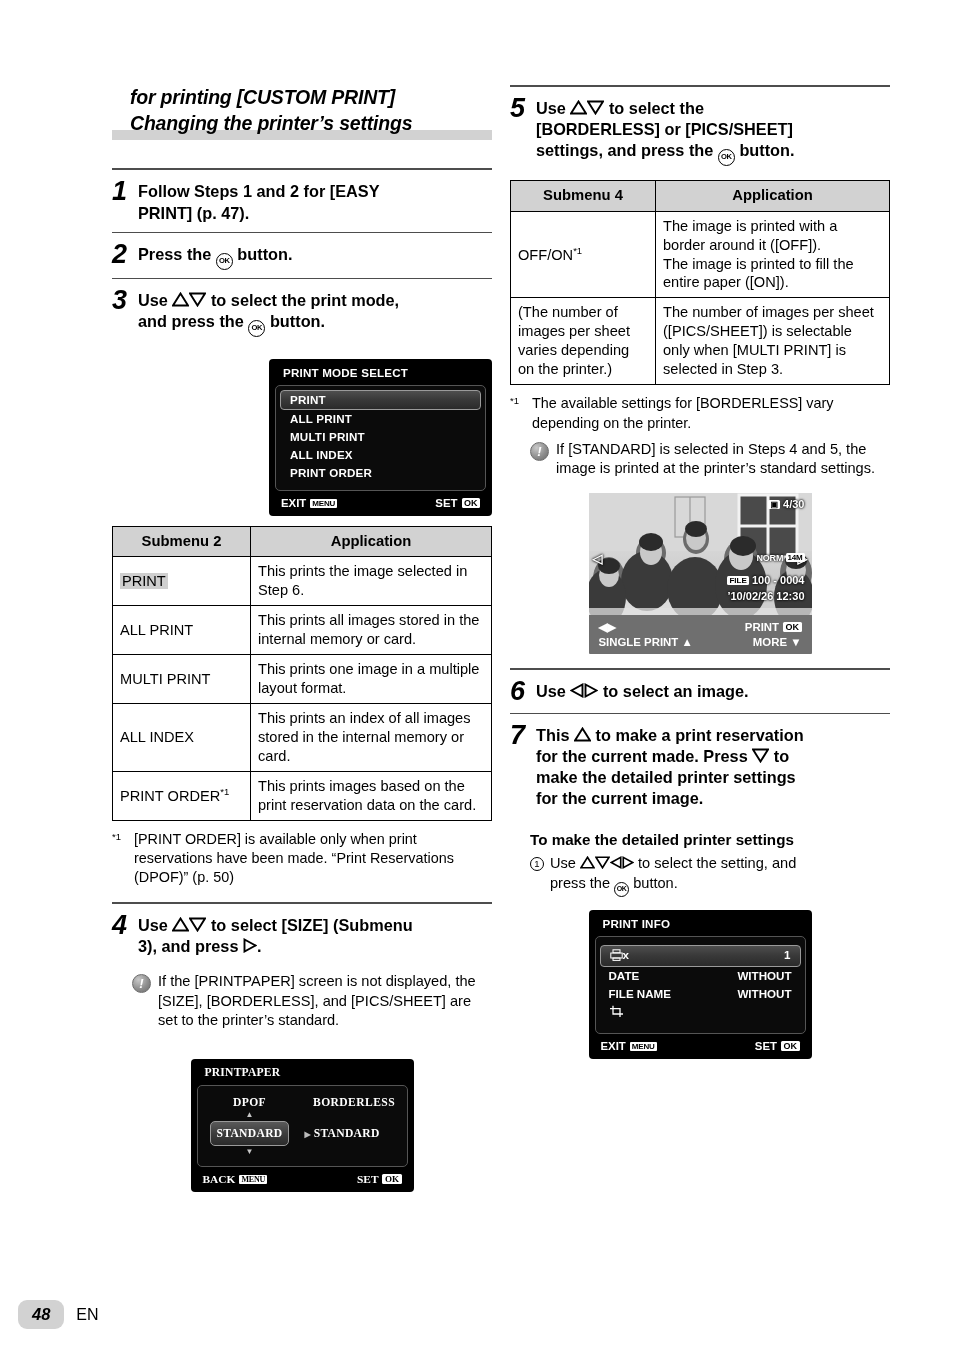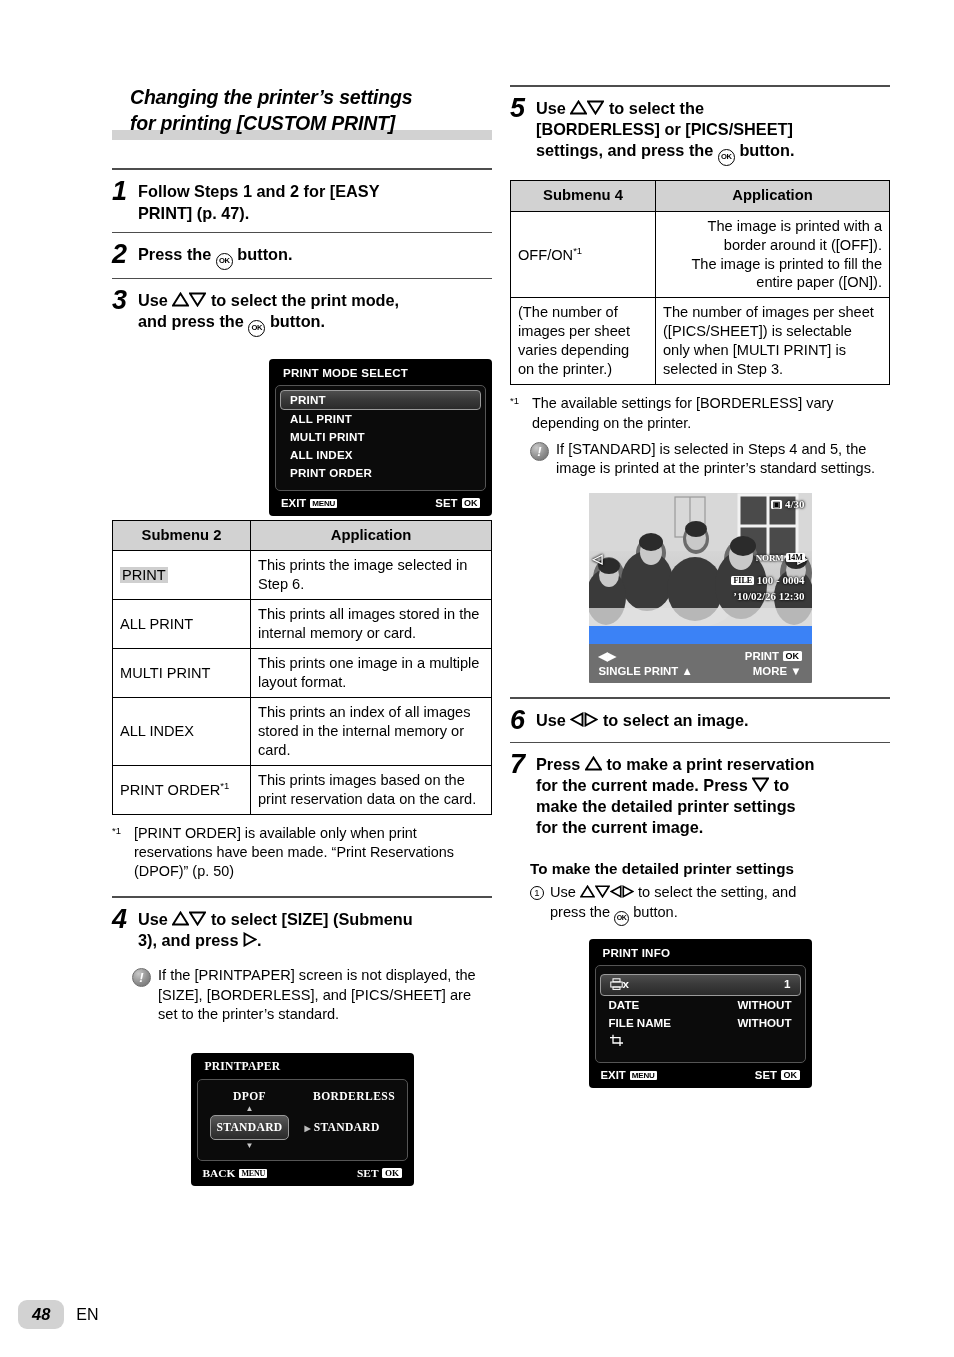--- a/index.html
+++ b/index.html
@@ -68,21 +68,21 @@
   }
   .note-text { font-size:14.6px; line-height:1.34; font-weight:normal; }
 
   
   .fnote { display:flex; font-size:14.4px; line-height:1.34; margin-top:9px; }
   .fnote-mark { flex:none; width:22px; font-size:11px; padding-top:1px; }
   sup.fn { font-size:9.5px; vertical-align:super; }
 
   
   table.tbl {
-    border-collapse: collapse; width:380px; margin-top:4px;
+    border-collapse: collapse; width:380px; margin-top:10px;
     font-size:14.6px; line-height:1.30;
   }
   table.tbl th {
     background:#d2d2d2; font-size:14.8px; font-weight:bold;
     padding:5px 4px; border:1px solid #000; text-align:center;
   }
   table.tbl td {
     border:1px solid #000; padding:5px 7px; vertical-align:middle;
   }
   table.tbl td.c1 { width:138px; }
@@ -147,23 +147,22 @@
     border:1px solid #9a9a9a; border-radius:4px; margin:0 4px; padding:2.5px 9px;
   }
   .printer-ico { display:inline-block; vertical-align:-2px; }
 
   
   .photo {
     width:223px; position:relative; overflow:hidden;
     border-radius:1px;
   }
   .photo-img {
-    width:223px; height:151px; position:relative; overflow:hidden;
+    width:223px; height:122px; position:relative; overflow:hidden;
     background:#3b82f6;
-    font-family:Liberation Serif, serif;
   }
   .ov { position:absolute; color:#fff; font-weight:bold; text-shadow:0 0 2px #000,0 0 3px #000; }
   .ov-tr { top:5px; right:7px; font-size:11px; }
   .ov-left { left:4px; top:58px; font-size:13px; }
   .ov-right { right:4px; top:58px; font-size:13px; }
   .ov-norm { right:7px; top:60px; font-size:9px; letter-spacing:-0.2px; }
   .ov-file { right:7px; top:81px; font-size:11px; }
   .ov-date { right:7px; top:97px; font-size:11px; }
   .chip {
     display:inline-block; background:#fff; color:#000; font-size:8px;
@@ -197,22 +196,22 @@
 </style>
 </head>
 <body>
 
 <div class="page">
 
   <div class="col col-left">
 
     <div>
       <div class="sec-title">
+        <div>for printing [CUSTOM PRINT]</div>
         <div>Changing the printer’s settings</div>
-        <div>for printing [CUSTOM PRINT]</div>
       </div>
       <div class="title-bar"></div>
     </div>
 
     <div class="rule" style="margin-top:28px;"></div>
     <div class="step">
       <div class="step-num">1</div>
       <div class="step-body">
         <span>Follow Steps 1 and 2 for [EASY</span><br>
         <span>PRINT] (p. 47).</span>
@@ -371,21 +370,21 @@
     </div>
 
     <table class="tbl" style="margin-top:6px;">
       <tbody>
           <tr>
         <th style="width:145px;">Submenu 4</th>
         <th>Application</th>
       </tr>
       <tr>
         <td class="c1r" style="vertical-align:middle;"><span>OFF/ON</span><sup class="fn">*1</sup></td>
-        <td style="white-space:pre-line;text-align:right;">The image is printed with a border around it ([OFF]).
+        <td style="white-space:pre-line;">The image is printed with a border around it ([OFF]).
 The image is printed to fill the entire paper ([ON]).</td>
       </tr>
       <tr>
         <td class="c1r">(The number of images per sheet varies depending on the printer.)</td>
         <td style="vertical-align:top;">The number of images per sheet ([PICS/SHEET]) is selectable only when [MULTI PRINT] is selected in Step 3.</td>
       </tr>
     </tbody>
       </table>
 
     <div class="fnote">
@@ -481,21 +480,21 @@
             </svg></span><span class="tri"><svg width="14" height="15" viewBox="0 0 14 15">
               <path d="M1.5 1.5 L12.5 7.5 L1.5 13.5 Z" fill="none" stroke="#000" stroke-width="1.9"></path>
             </svg></span><span> to select an image.</span>
       </div>
     </div>
 
     <div class="rule-thin"></div>
     <div class="step">
       <div class="step-num">7</div>
       <div class="step-body">
-        <span>Press </span><span class="tri"><svg width="17" height="15" viewBox="0 0 17 15">
+        <span>This </span><span class="tri"><svg width="17" height="15" viewBox="0 0 17 15">
               <path d="M8.5 1.5 L16 13.5 L1 13.5 Z" fill="none" stroke="#000" stroke-width="1.9"></path>
             </svg></span><span> to make a print reservation</span><br>
         <span>for the current made. Press </span><span class="tri"><svg width="17" height="15" viewBox="0 0 17 15">
               <path d="M1 1.5 L16 1.5 L8.5 13.5 Z" fill="none" stroke="#000" stroke-width="1.9"></path>
             </svg></span><span> to</span><br>
         <span>make the detailed printer settings</span><br>
         <span>for the current image.</span>
       </div>
     </div>
 

